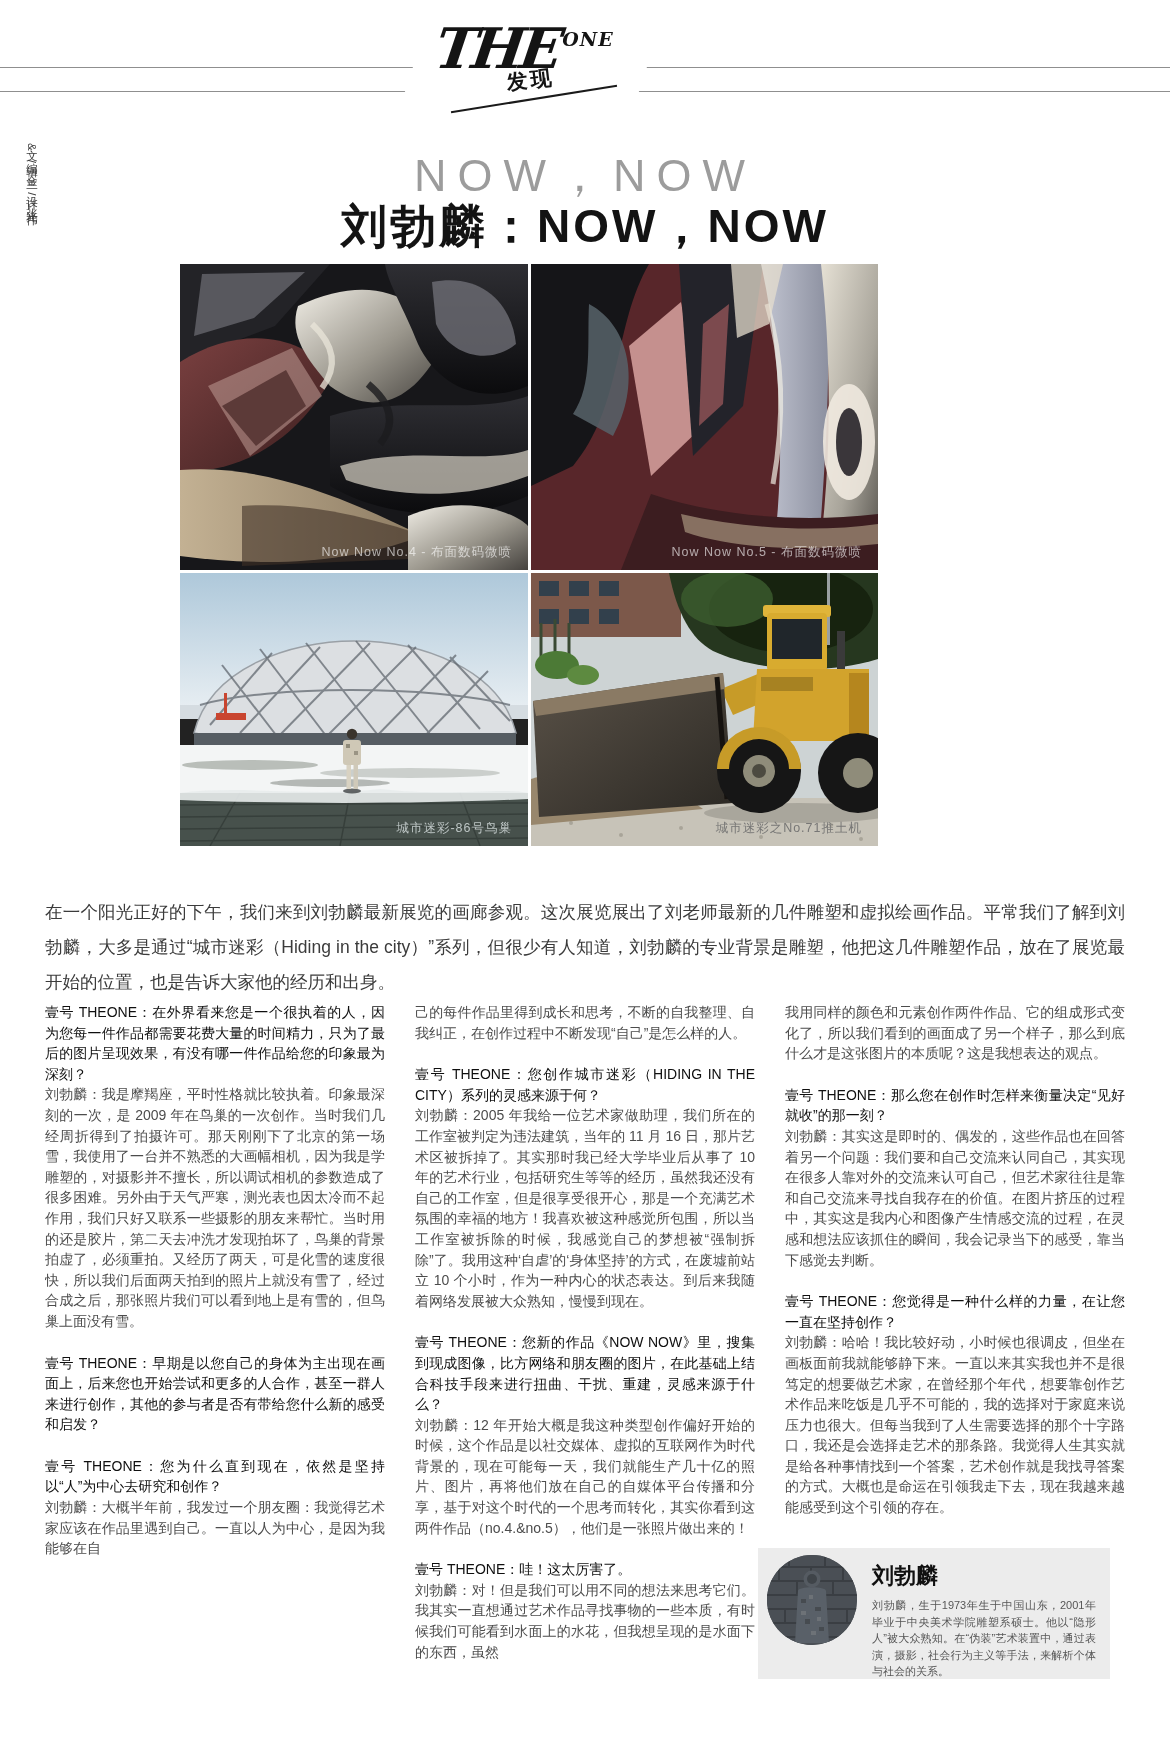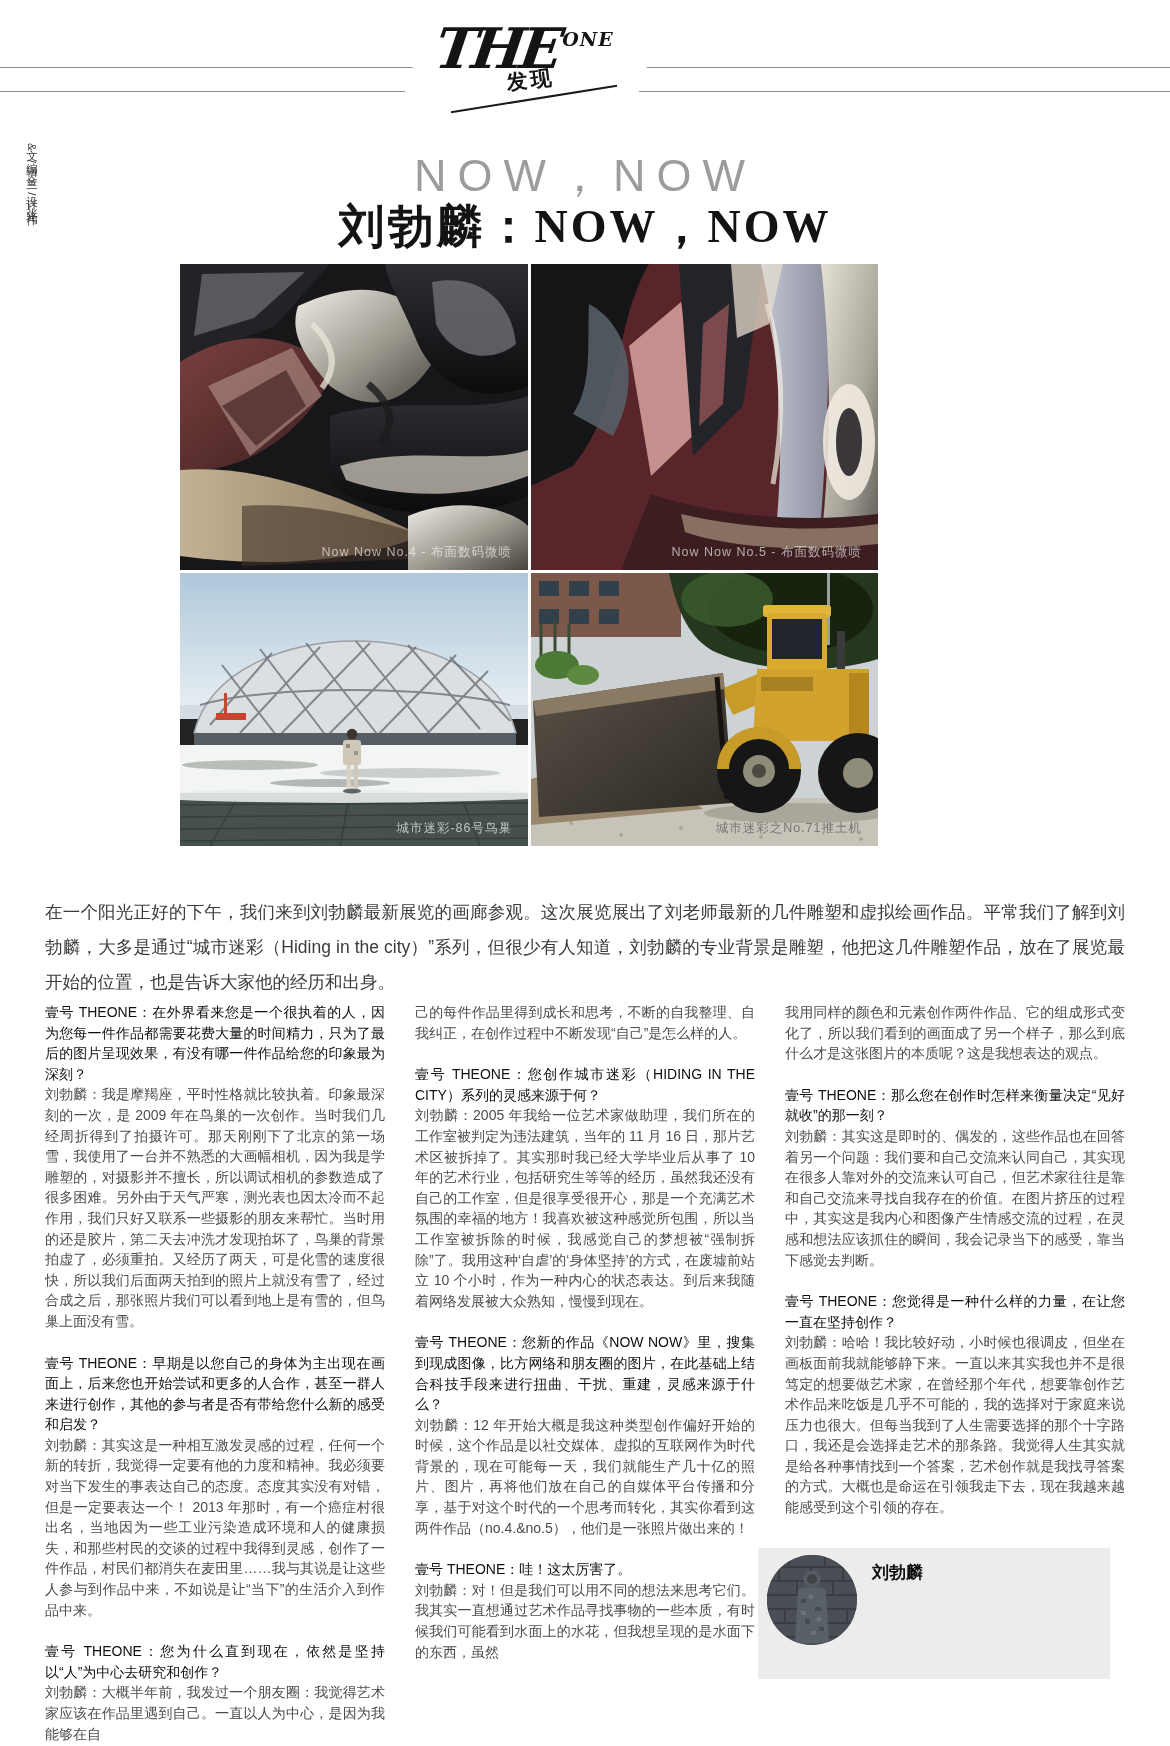--- a/index.html
+++ b/index.html
@@ -22,21 +22,21 @@
   .logo-slash{position:relative;width:168px;height:2px;background:#1a1a1a;margin:10px 0 0 48px;transform:rotate(-9deg);}
 
   
   .credits{position:absolute;left:24px;top:140px;writing-mode:vertical-rl;font-size:11.5px;
            letter-spacing:3px;color:#3c3c3c;}
 
   
   .eyebrow{position:absolute;left:0;top:146px;width:100%;margin:0;text-align:center;
            font-size:45px;font-weight:400;color:#9c9c9c;letter-spacing:11px;}
   .main-title{position:absolute;left:0;top:196px;width:100%;margin:0;text-align:center;
-              font-size:46px;font-weight:bold;color:#131313;letter-spacing:3px;font-family:Liberation Serif, serif;}
+              font-size:46px;font-weight:bold;color:#131313;letter-spacing:3px;}
 
   
   .figure-grid{position:absolute;left:180px;top:264px;width:834px;display:grid;
                grid-template-columns:348px 347px;grid-template-rows:306px 273px;gap:3px;}
   .figure-grid figure{position:relative;margin:0;overflow:hidden;background:#222;}
   .figure-grid svg{display:block;width:100%;height:100%;}
   .figure-grid figcaption{position:absolute;right:16px;bottom:9px;font-size:12.5px;letter-spacing:1px;white-space:nowrap;}
   .cap-light{color:rgba(255,255,255,.62);}
   .cap-snow{color:rgba(210,219,218,.85);}
   .cap-gravel{color:rgba(110,110,110,.9);}
@@ -50,21 +50,21 @@
   .qa-col{width:340px;flex:none;font-size:14px;line-height:20.6px;color:#4c4c4c;text-align:justify;}
   .qa-col p{margin:0;}
   .qa-col p.q{font-weight:normal;color:#0f0f0f;margin-top:21px;}
   .qa-col p:first-child{margin-top:0;}
 
   
   .bio{position:absolute;left:758px;top:1548px;width:352px;height:131px;background:#ececec;display:flex;z-index:3;}
   .avatar{width:90px;height:90px;border-radius:50%;overflow:hidden;margin:7px 0 0 9px;flex:none;background:#4a4f55;}
   .avatar svg{display:block;width:100%;height:100%;}
   .bio-body{margin:13px 14px 0 15px;}
-  .bio-name{margin:0 0 6px;font-size:17px;font-weight:bold;color:#101010;}
+  .bio-name{margin:0 0 6px;font-size:22px;font-weight:bold;color:#101010;}
   .bio-text{margin:0;font-size:11px;line-height:16.5px;color:#565656;text-align:justify;}
 </style>
 </head>
 <body>
 
 <div class="page">
 
   <div class="rule rule-top"></div>
   <div class="rule rule-bot"></div>
 
@@ -274,21 +274,20 @@
 
   </div>
 
   <p class="intro">在一个阳光正好的下午，我们来到刘勃麟最新展览的画廊参观。这次展览展出了刘老师最新的几件雕塑和虚拟绘画作品。平常我们了解到刘勃麟，大多是通过“城市迷彩（Hiding in the city）”系列，但很少有人知道，刘勃麟的专业背景是雕塑，他把这几件雕塑作品，放在了展览最开始的位置，也是告诉大家他的经历和出身。</p>
 
   <div class="columns" id="qa-columns">
       <div class="qa-col">
         <p class="q">壹号 THEONE：在外界看来您是一个很执着的人，因为您每一件作品都需要花费大量的时间精力，只为了最后的图片呈现效果，有没有哪一件作品给您的印象最为深刻？</p>
         <p class="a">刘勃麟：我是摩羯座，平时性格就比较执着。印象最深刻的一次，是 2009 年在鸟巢的一次创作。当时我们几经周折得到了拍摄许可。那天刚刚下了北京的第一场雪，我使用了一台并不熟悉的大画幅相机，因为我是学雕塑的，对摄影并不擅长，所以调试相机的参数造成了很多困难。另外由于天气严寒，测光表也因太冷而不起作用，我们只好又联系一些摄影的朋友来帮忙。当时用的还是胶片，第二天去冲洗才发现拍坏了，鸟巢的背景拍虚了，必须重拍。又经历了两天，可是化雪的速度很快，所以我们后面两天拍到的照片上就没有雪了，经过合成之后，那张照片我们可以看到地上是有雪的，但鸟巢上面没有雪。</p>
         <p class="q">壹号 THEONE：早期是以您自己的身体为主出现在画面上，后来您也开始尝试和更多的人合作，甚至一群人来进行创作，其他的参与者是否有带给您什么新的感受和启发？</p>
-        <p class="a">刘勃麟：其实这是一种相互激发灵感的过程，任何一个新的转折，我觉得一定要有他的力度和精神。我必须要对当下发生的事表达自己的态度。态度其实没有对错，但是一定要表达一个！ 2013 年那时，有一个癌症村很出名，当地因为一些工业污染造成环境和人的健康损失，和那些村民的交谈的过程中我得到灵感，创作了一件作品，村民们都消失在麦田里……我与其说是让这些人参与到作品中来，不如说是让“当下”的生活介入到作品中来。</p>
         <p class="q">壹号 THEONE：您为什么直到现在，依然是坚持以“人”为中心去研究和创作？</p>
         <p class="a">刘勃麟：大概半年前，我发过一个朋友圈：我觉得艺术家应该在作品里遇到自己。一直以人为中心，是因为我能够在自</p>
       </div>
       <div class="qa-col">
         <p class="a">己的每件作品里得到成长和思考，不断的自我整理、自我纠正，在创作过程中不断发现“自己”是怎么样的人。</p>
         <p class="q">壹号 THEONE：您创作城市迷彩（HIDING IN THE CITY）系列的灵感来源于何？</p>
         <p class="a">刘勃麟：2005 年我给一位艺术家做助理，我们所在的工作室被判定为违法建筑，当年的 11 月 16 日，那片艺术区被拆掉了。其实那时我已经大学毕业后从事了 10 年的艺术行业，包括研究生等等的经历，虽然我还没有自己的工作室，但是很享受很开心，那是一个充满艺术氛围的幸福的地方！我喜欢被这种感觉所包围，所以当工作室被拆除的时候，我感觉自己的梦想被“强制拆除”了。我用这种‘自虐’的‘身体坚持’的方式，在废墟前站立 10 个小时，作为一种内心的状态表达。到后来我随着网络发展被大众熟知，慢慢到现在。</p>
         <p class="q">壹号 THEONE：您新的作品《NOW NOW》里，搜集到现成图像，比方网络和朋友圈的图片，在此基础上结合科技手段来进行扭曲、干扰、重建，灵感来源于什么？</p>
         <p class="a">刘勃麟：12 年开始大概是我这种类型创作偏好开始的时候，这个作品是以社交媒体、虚拟的互联网作为时代背景的，现在可能每一天，我们就能生产几十亿的照片、图片，再将他们放在自己的自媒体平台传播和分享，基于对这个时代的一个思考而转化，其实你看到这两件作品（no.4.&amp;no.5），他们是一张照片做出来的！</p>
         <p class="q">壹号 THEONE：哇！这太厉害了。</p>
@@ -336,16 +335,17 @@
         <g fill="#6d7277">
             <rect x="42" y="40" width="4" height="4"></rect>
             <rect x="34" y="56" width="5" height="4"></rect>
             <rect x="50" y="62" width="4" height="4"></rect>
             <rect x="44" y="76" width="5" height="4"></rect>
           </g>
       </svg>
     </div>
     <div class="bio-body">
       <h3 class="bio-name">刘勃麟</h3>
+      <p class="bio-text">刘勃麟，生于1973年生于中国山东，2001年毕业于中央美术学院雕塑系硕士。他以“隐形人”被大众熟知。在“伪装”艺术装置中，通过表演，摄影，社会行为主义等手法，来解析个体与社会的关系。</p>
     </div>
   </aside>
 
 </div>
 
 </body></html>

